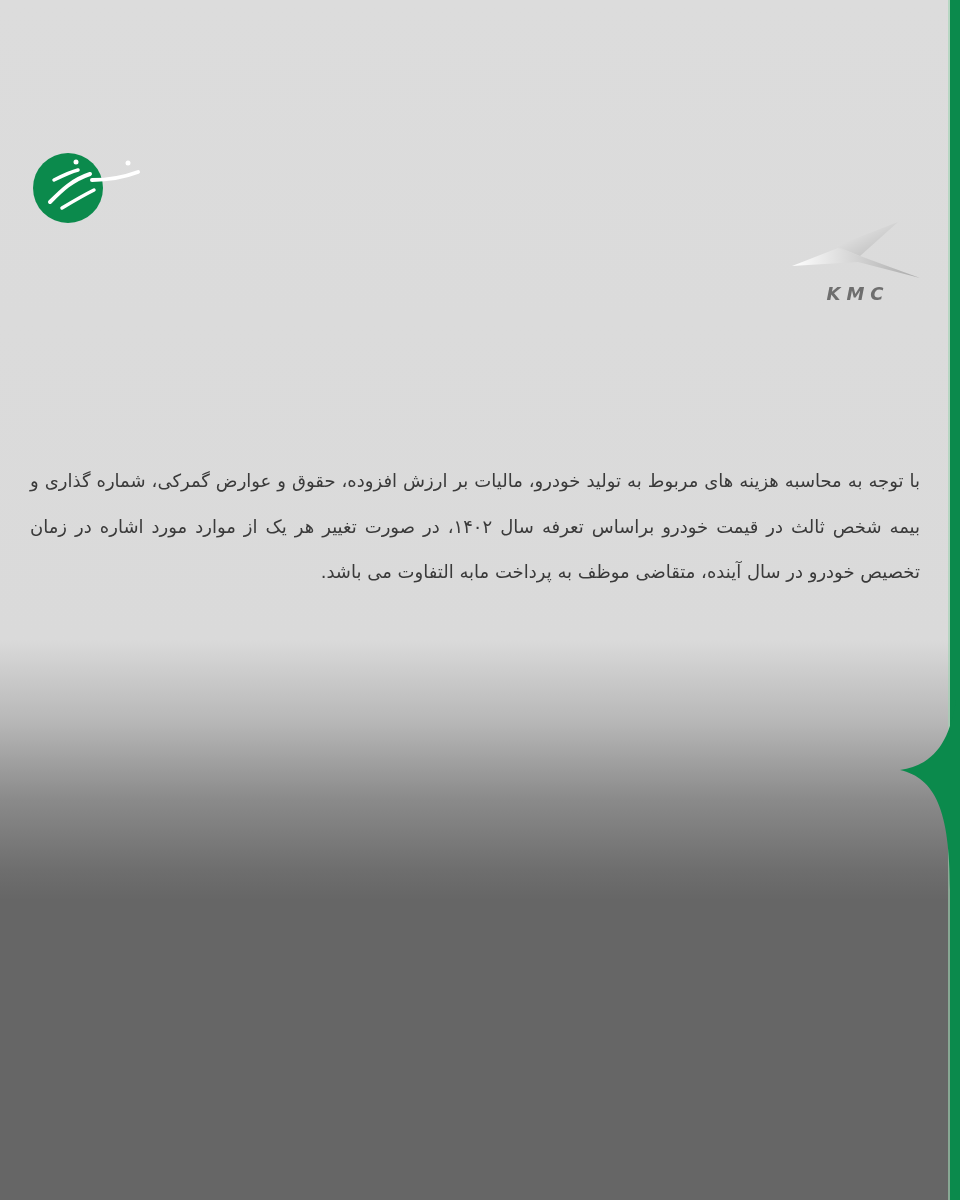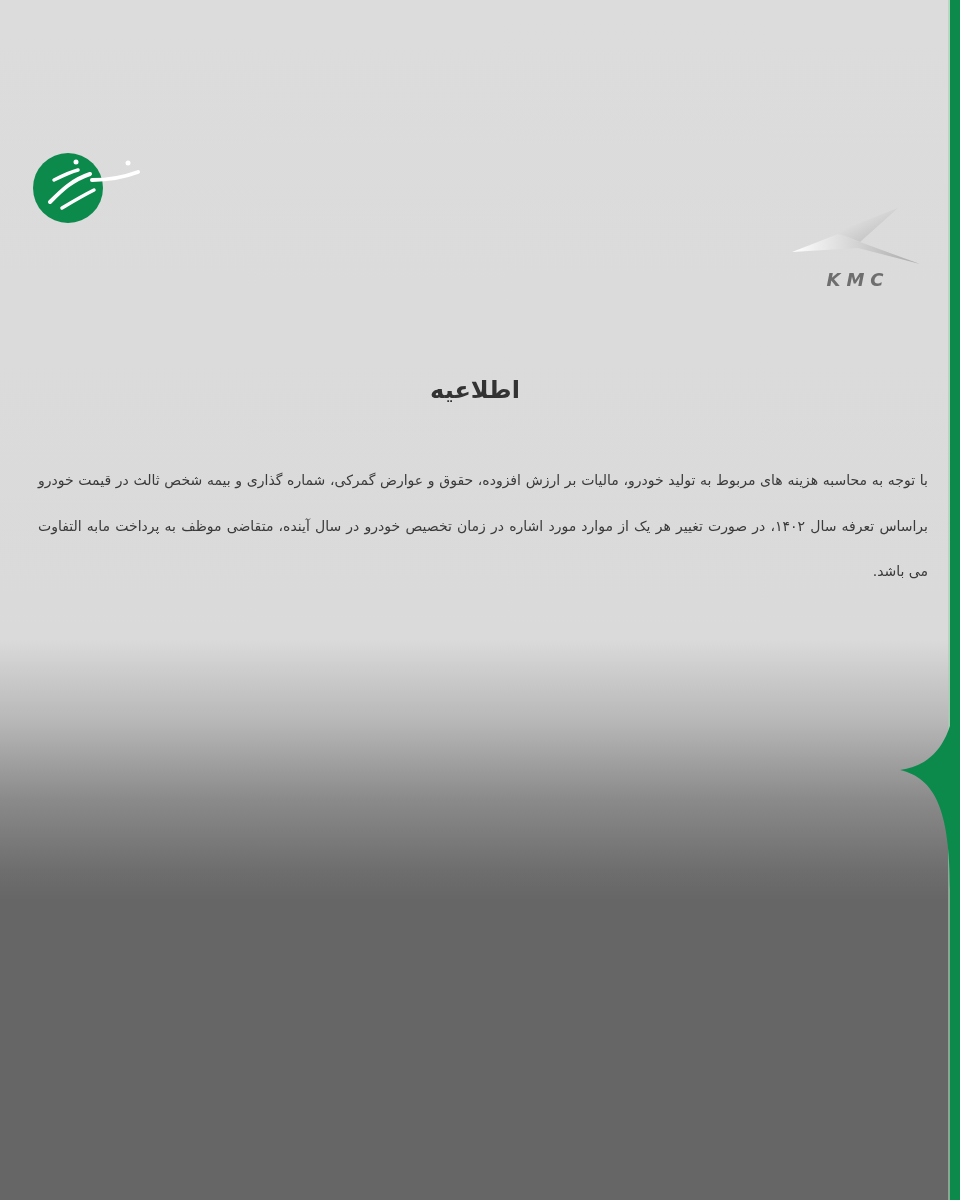--- a/index.html
+++ b/index.html
@@ -20,31 +20,31 @@
       position: absolute; right: 10px; top: 0; width: 2px; height: 1200px;
       background: #9fd3b3; opacity: 0.6;
     }
     .green-notch {
       position: absolute; right: 0; top: 700px; width: 60px; height: 190px;
     }
     .news-logo {
       position: absolute; left: 32px; top: 150px; width: 110px; height: 76px;
     }
     .brand-logo {
-      position: absolute; left: 788px; top: 204px; width: 140px; height: 90px;
+      position: absolute; left: 788px; top: 218px; width: 140px; height: 90px;
     }
     .title {
       position: absolute; left: 0; width: 950px; top: 376px;
       text-align: center; direction: rtl;
       font-size: 24px; font-weight: bold; color: #333;
     }
     .body-text {
-      position: absolute; left: 38px; top: 458px; width: 890px;
+      position: absolute; left: 30px; top: 458px; width: 890px;
       direction: rtl; text-align: justify; text-align-last: right;
-      font-size: 14px; line-height: 45.5px; color: #3a3a3a;
+      font-size: 18px; line-height: 45.5px; color: #3a3a3a;
     }
     .body-text p { margin: 0; }
   </style>
 </head>
 <body>
 
 <div class="page">
 
   <div class="news-logo">
     <svg width="110" height="76" viewBox="0 0 110 76">
@@ -70,21 +70,20 @@
           <stop offset="1" stop-color="#a8a8a8"></stop>
         </linearGradient>
       </defs>
       <polygon points="110,4 48,28 72,38" fill="url(#wingA)"></polygon>
       <polygon points="4,48 50,30 132,60 70,44" fill="url(#wingB)"></polygon>
       <polygon points="50,30 72,38 132,60" fill="#c9c9c9"></polygon>
       <text x="70" y="82" text-anchor="middle" font-family="DejaVu Sans, sans-serif" font-size="18" font-weight="bold" font-style="italic" fill="#6e6e6e" letter-spacing="6">KMC</text>
     </svg>
   </div>
 
-  <div class="title">اطلاعیه</div>
 
   <div class="body-text">
     <p>با توجه به محاسبه هزینه های مربوط به تولید خودرو، مالیات بر ارزش افزوده، حقوق و عوارض گمرکی، شماره گذاری و بیمه شخص ثالث در قیمت خودرو براساس تعرفه سال ۱۴۰۲، در صورت تغییر هر یک از موارد مورد اشاره در زمان تخصیص خودرو در سال آینده، متقاضی موظف به پرداخت مابه التفاوت می باشد.</p>
   </div>
 </div>
 
 <div class="green-bar-highlight"></div>
 <div class="green-bar"></div>
 <svg class="green-notch" viewBox="0 0 60 190">
   <path d="M60 0 L 56 0 C 50 40, 35 65, 0 70 C 35 78, 50 110, 50 190 L 60 190 Z" fill="#0b8a4c"></path>

